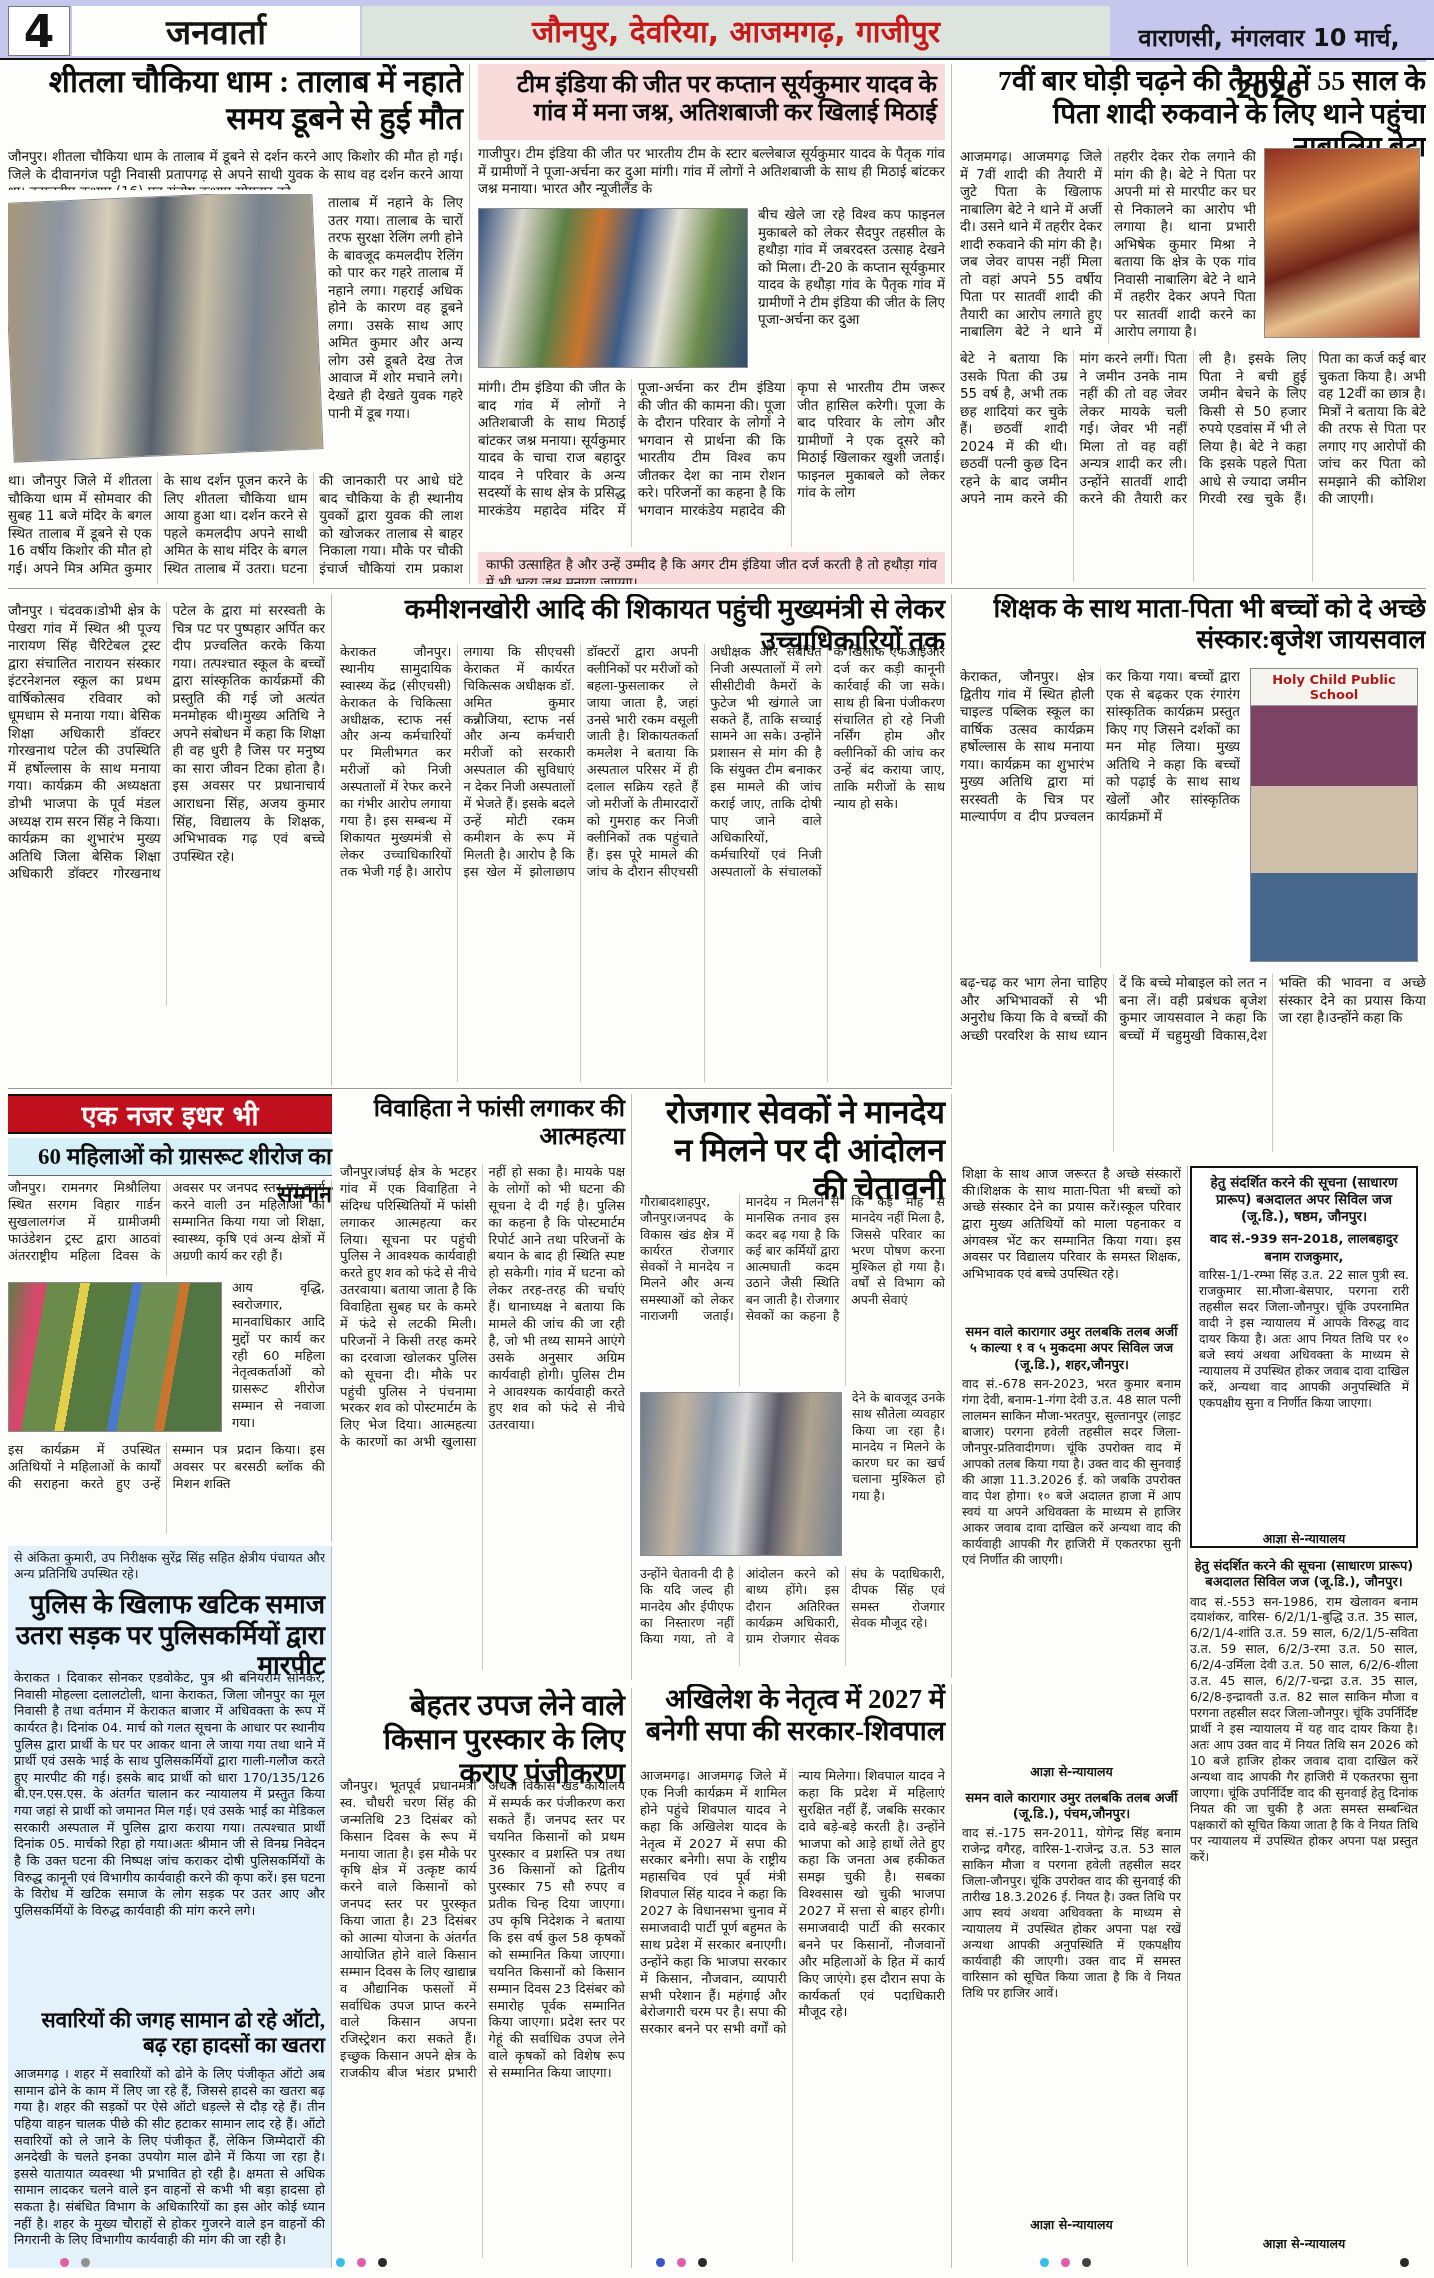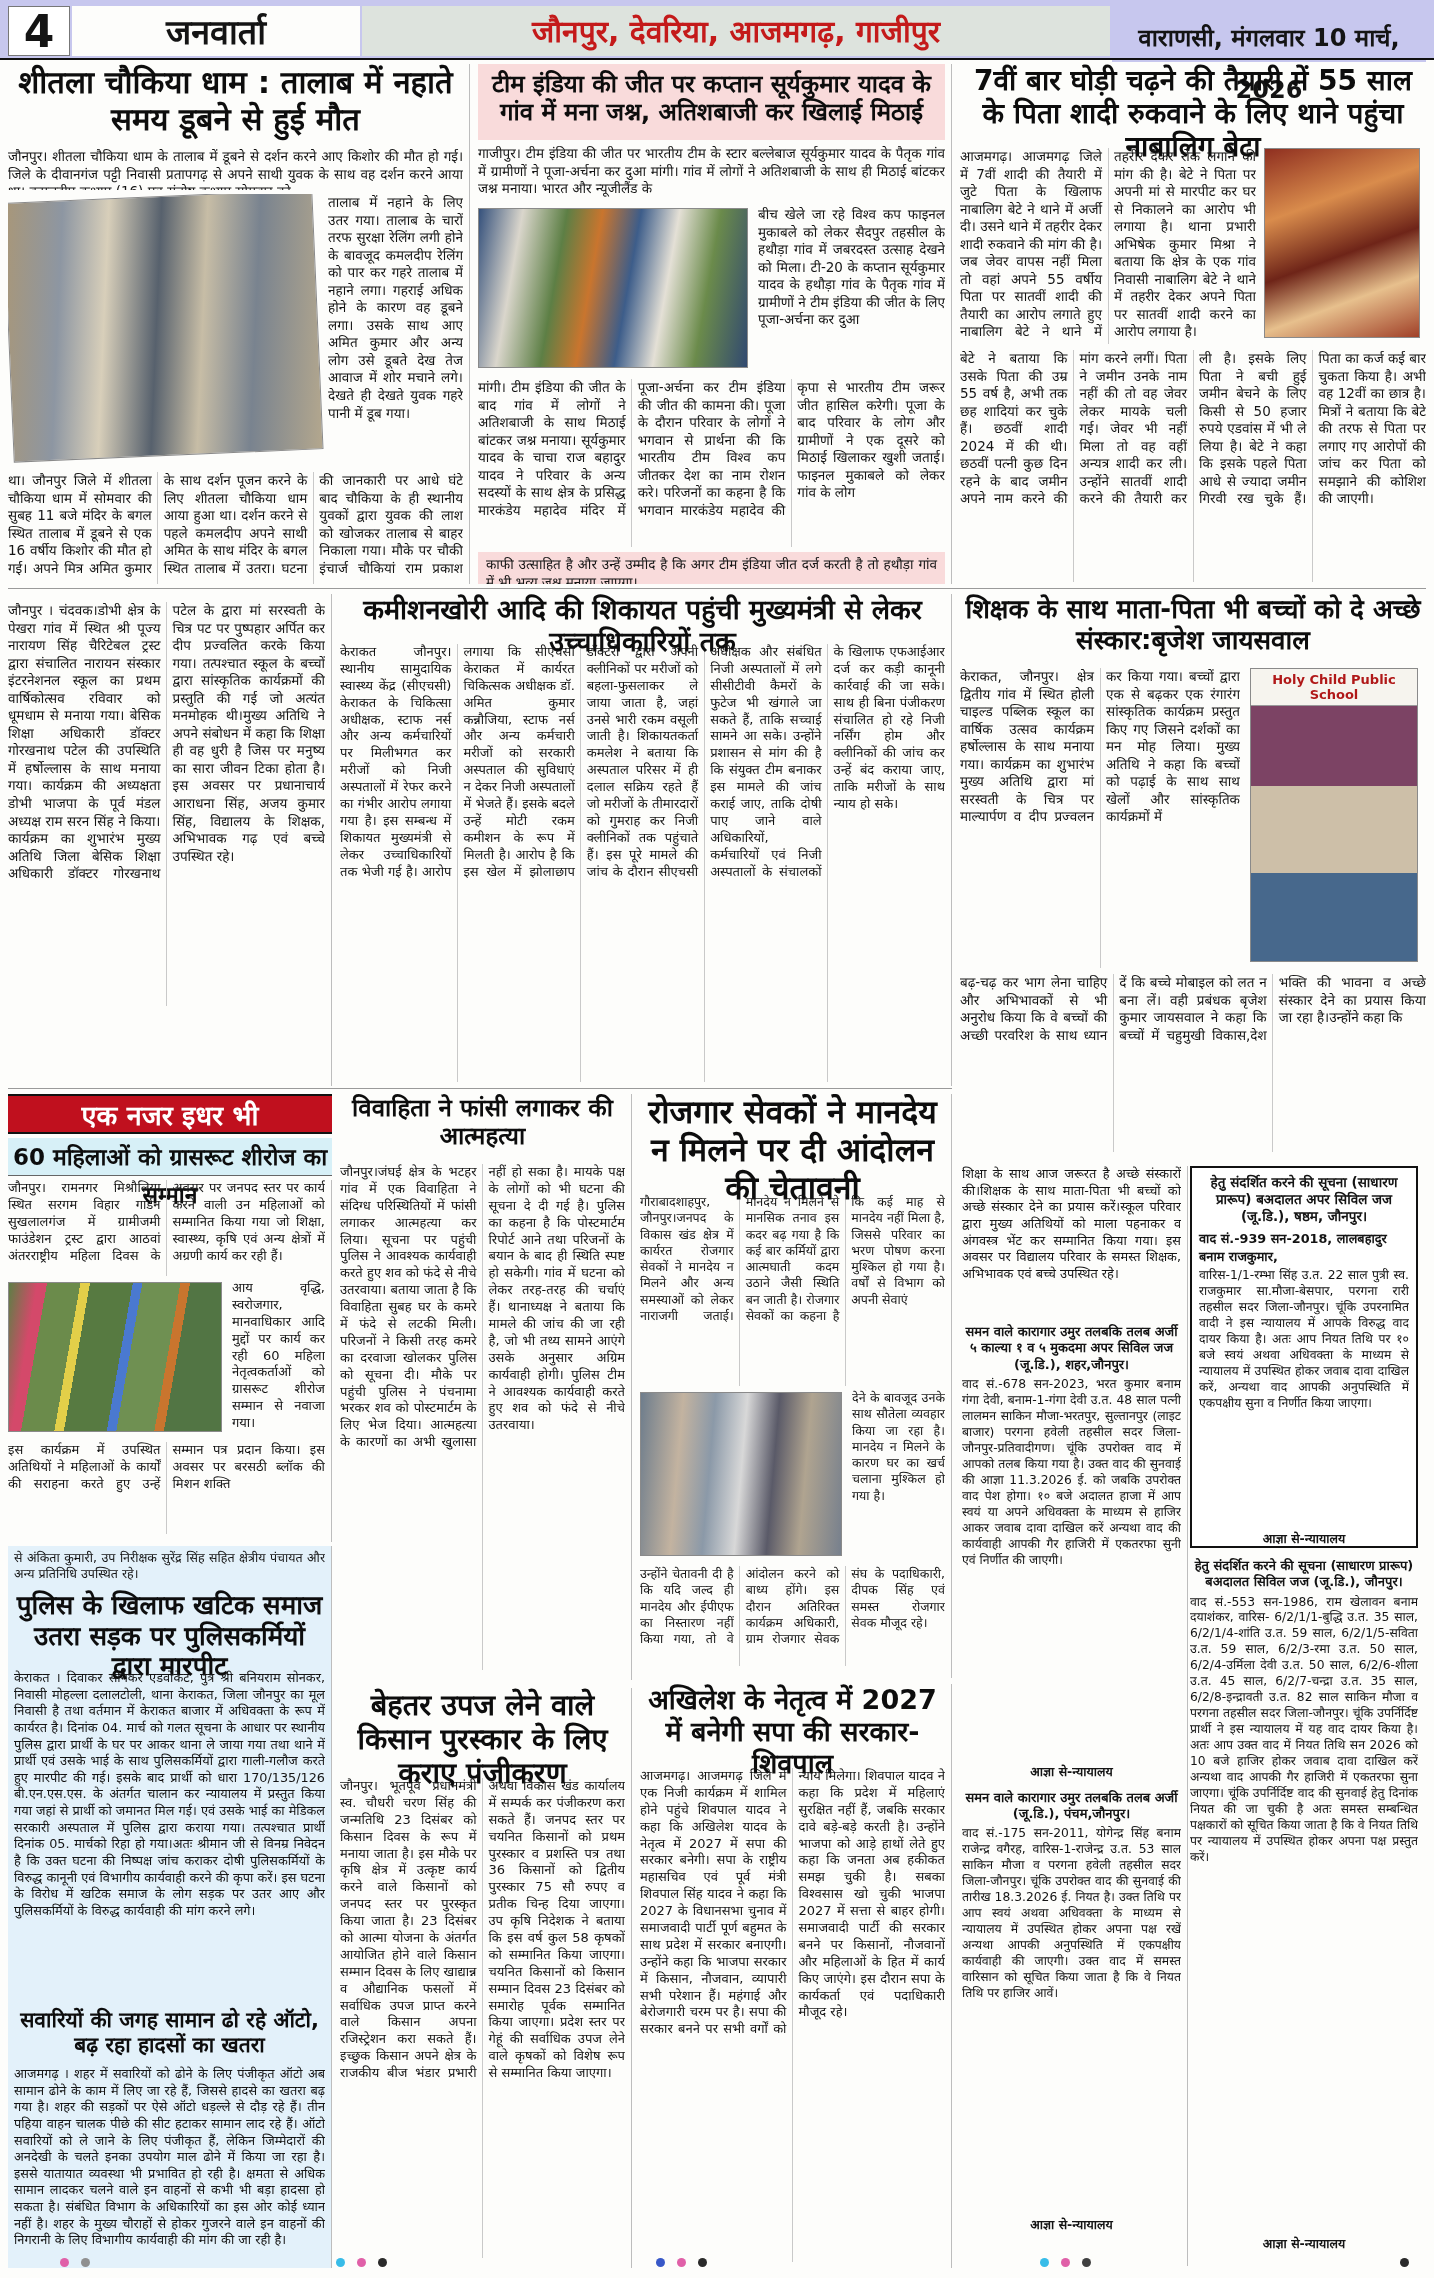--- a/index.html
+++ b/index.html
@@ -1,19 +1,19 @@
 <!DOCTYPE html>
 <html lang="hi"><head>
 <meta charset="utf-8">
 <style>
   html,body{margin:0;padding:0;background:#f3f3f0;}
   #page{position:relative;width:1434px;height:2278px;background:#fdfdfb;margin:0 auto;
         font-family:"DejaVu Sans",sans-serif;color:#141414;overflow:hidden;}
   .abs{position:absolute;box-sizing:border-box;}
-  .hl{font-weight:bold;text-align:center;line-height:1.18;color:#0d0d0d;}
+  .hl{font-weight:bold;text-align:right;line-height:1.18;color:#0d0d0d;font-family:Liberation Serif, serif;}
   .bd{text-align:justify;line-height:1.3;overflow:hidden;}
   .cols2{column-count:2;column-gap:12px;column-rule:1px solid #c9c9c9;}
   .cols3{column-count:3;column-gap:12px;column-rule:1px solid #c9c9c9;}
   .cols4{column-count:4;column-gap:12px;column-rule:1px solid #c9c9c9;}
   .cols5{column-count:5;column-gap:12px;column-rule:1px solid #c9c9c9;}
   .ph{border:1px solid #8a8a8a;background-size:cover;}
   .ph1{background:linear-gradient(95deg,#a99778,#8d96a2 18%,#d8cfba 32%,#57616d 48%,#c7bda6 62%,#79838f 78%,#b3a78e);transform:rotate(-2.5deg);}
   .ph2{background:linear-gradient(100deg,#35517c,#dad6cc 15%,#5d7f45 30%,#c9752e 42%,#3d5d8a 55%,#e4e0d6 68%,#6b8b4b 82%,#314970);}
   .ph3{background:linear-gradient(160deg,#8f2f20,#d98c4c 30%,#6e2418 55%,#e7c08d 75%,#a04028);}
   .ph4{background:linear-gradient(180deg,#7c4364 0 40%,#cdbfa8 40% 70%,#47688c 70%);}
@@ -150,21 +150,21 @@
     <div class="bd" style="font-size:12.3px;height:386px;margin-top:4px;">वाद सं.-678 सन-2023, भरत कुमार बनाम गंगा देवी, बनाम-1-गंगा देवी उ.त. 48 साल पत्नी लालमन साकिन मौजा-भरतपुर, सुल्तानपुर (लाइट बाजार) परगना हवेली तहसील सदर जिला-जौनपुर-प्रतिवादीगण। चूंकि उपरोक्त वाद में आपको तलब किया गया है। उक्त वाद की सुनवाई की आज्ञा 11.3.2026 ई. को जबकि उपरोक्त वाद पेश होगा। १० बजे अदालत हाजा में आप स्वयं या अपने अधिवक्ता के माध्यम से हाजिर आकर जवाब दावा दाखिल करें अन्यथा वाद की कार्यवाही आपकी गैर हाजिरी में एकतरफा सुनी एवं निर्णीत की जाएगी।</div>
     <div class="sign" style="font-size:12.5px;">आज्ञा से-न्यायालय</div>
     <div class="ntitle" style="font-size:13px;margin-top:10px;">समन वाले कारागार उमुर तलबकि तलब अर्जी (जू.डि.), पंचम,जौनपुर।</div>
     <div class="bd" style="font-size:12.3px;height:390px;margin-top:4px;">वाद सं.-175 सन-2011, योगेन्द्र सिंह बनाम राजेन्द्र वगैरह, वारिस-1-राजेन्द्र उ.त. 53 साल साकिन मौजा व परगना हवेली तहसील सदर जिला-जौनपुर। चूंकि उपरोक्त वाद की सुनवाई की तारीख 18.3.2026 ई. नियत है। उक्त तिथि पर आप स्वयं अथवा अधिवक्ता के माध्यम से न्यायालय में उपस्थित होकर अपना पक्ष रखें अन्यथा आपकी अनुपस्थिति में एकपक्षीय कार्यवाही की जाएगी। उक्त वाद में समस्त वारिसान को सूचित किया जाता है कि वे नियत तिथि पर हाजिर आवें।</div>
     <div class="sign" style="font-size:12.5px;">आज्ञा से-न्यायालय</div>
   </div>
 
   <div class="abs" style="left:1190px;top:1166px;width:228px;height:1100px;overflow:hidden;">
     <div class="nbox" style="height:366px;overflow:hidden;">
       <div class="ntitle" style="font-size:13.5px;">हेतु संदर्शित करने की सूचना (साधारण प्रारूप) बअदालत अपर सिविल जज (जू.डि.), षष्ठम, जौनपुर।</div>
-      <div style="font-size:12.8px;font-weight:bold;margin-top:4px;">वाद सं.-939 सन-2018, लालबहादुर बनाम राजकुमार,</div>
+      <div style="font-size:12.8px;font-weight:bold;margin-top:4px;text-align:center;">वाद सं.-939 सन-2018, लालबहादुर बनाम राजकुमार,</div>
       <div class="bd" style="font-size:12.3px;height:262px;margin-top:3px;">वारिस-1/1-रम्भा सिंह उ.त. 22 साल पुत्री स्व. राजकुमार सा.मौजा-बेसपार, परगना रारी तहसील सदर जिला-जौनपुर। चूंकि उपरनामित वादी ने इस न्यायालय में आपके विरुद्ध वाद दायर किया है। अतः आप नियत तिथि पर १० बजे स्वयं अथवा अधिवक्ता के माध्यम से न्यायालय में उपस्थित होकर जवाब दावा दाखिल करें, अन्यथा वाद आपकी अनुपस्थिति में एकपक्षीय सुना व निर्णीत किया जाएगा।</div>
       <div class="sign" style="font-size:12.5px;">आज्ञा से-न्यायालय</div>
     </div>
     <div class="ntitle" style="font-size:13px;margin-top:10px;">हेतु संदर्शित करने की सूचना (साधारण प्रारूप) बअदालत सिविल जज (जू.डि.), जौनपुर।</div>
     <div class="bd" style="font-size:12.3px;height:640px;margin-top:4px;">वाद सं.-553 सन-1986, राम खेलावन बनाम दयाशंकर, वारिस- 6/2/1/1-बुद्धि उ.त. 35 साल, 6/2/1/4-शांति उ.त. 59 साल, 6/2/1/5-सविता उ.त. 59 साल, 6/2/3-रमा उ.त. 50 साल, 6/2/4-उर्मिला देवी उ.त. 50 साल, 6/2/6-शीला उ.त. 45 साल, 6/2/7-चन्द्रा उ.त. 35 साल, 6/2/8-इन्द्रावती उ.त. 82 साल साकिन मौजा व परगना तहसील सदर जिला-जौनपुर। चूंकि उपर्निर्दिष्ट प्रार्थी ने इस न्यायालय में यह वाद दायर किया है। अतः आप उक्त वाद में नियत तिथि सन 2026 को 10 बजे हाजिर होकर जवाब दावा दाखिल करें अन्यथा वाद आपकी गैर हाजिरी में एकतरफा सुना जाएगा। चूंकि उपर्निर्दिष्ट वाद की सुनवाई हेतु दिनांक नियत की जा चुकी है अतः समस्त सम्बन्धित पक्षकारों को सूचित किया जाता है कि वे नियत तिथि पर न्यायालय में उपस्थित होकर अपना पक्ष प्रस्तुत करें।</div>
     <div class="sign" style="font-size:12.5px;">आज्ञा से-न्यायालय</div>
   </div>
 
   <div class="dotrow" style="left:60px;top:2258px;">
       <span class="dot" style="background: rgb(224, 96, 168);"></span>

